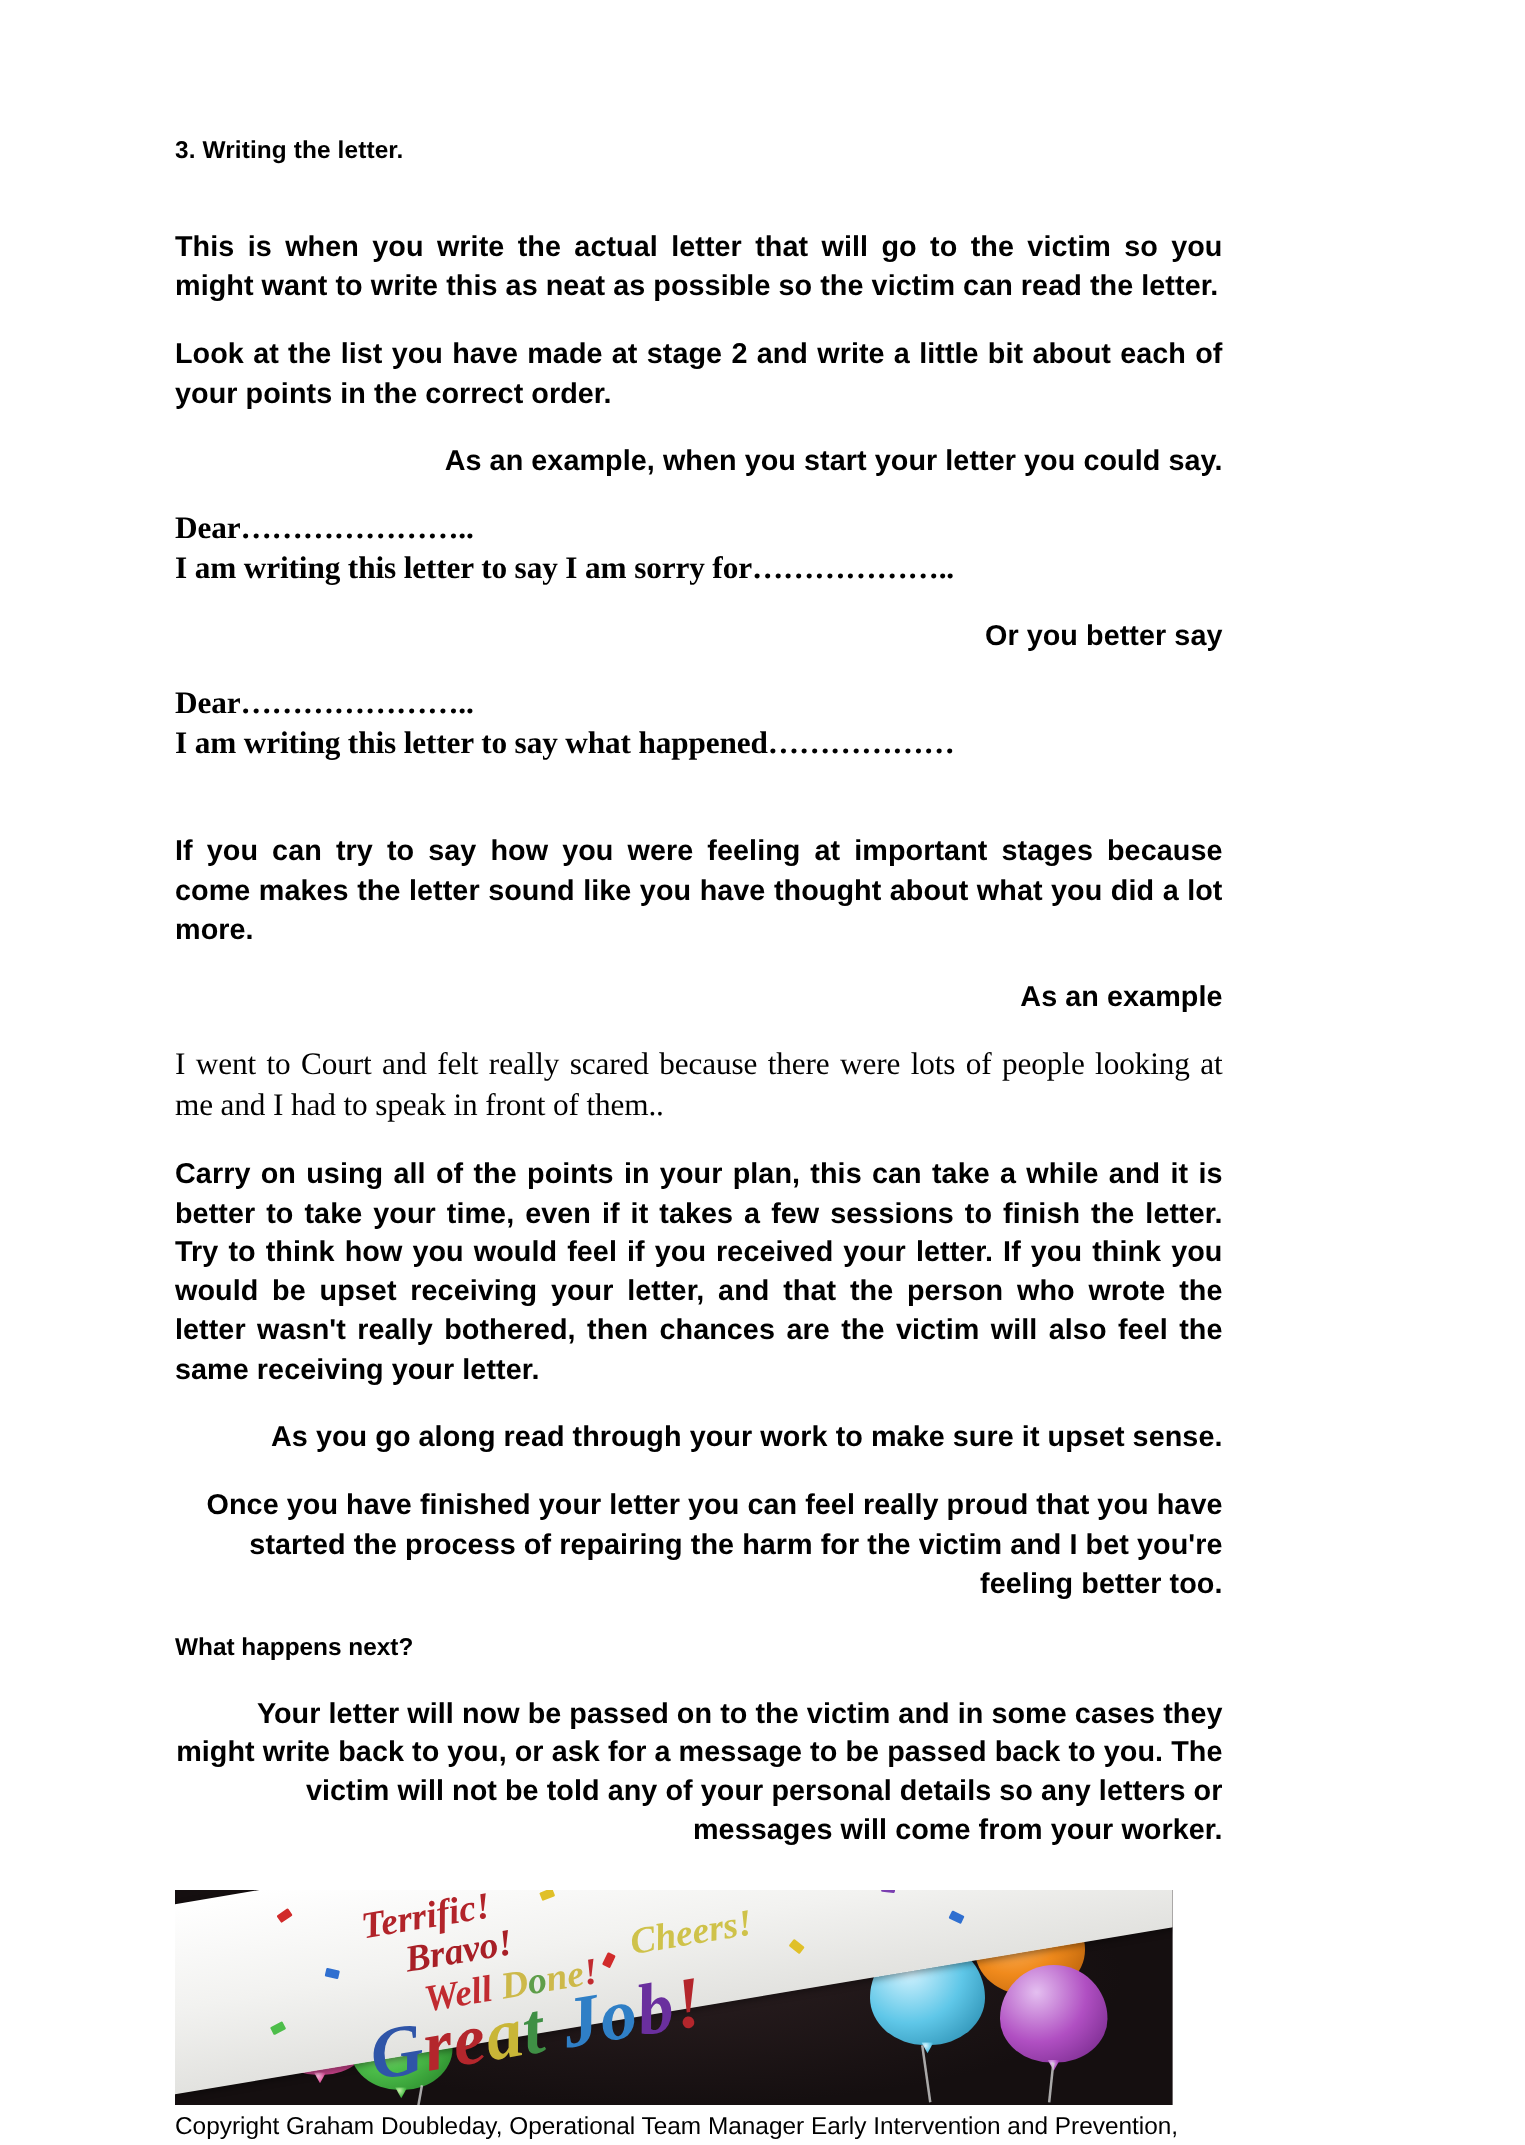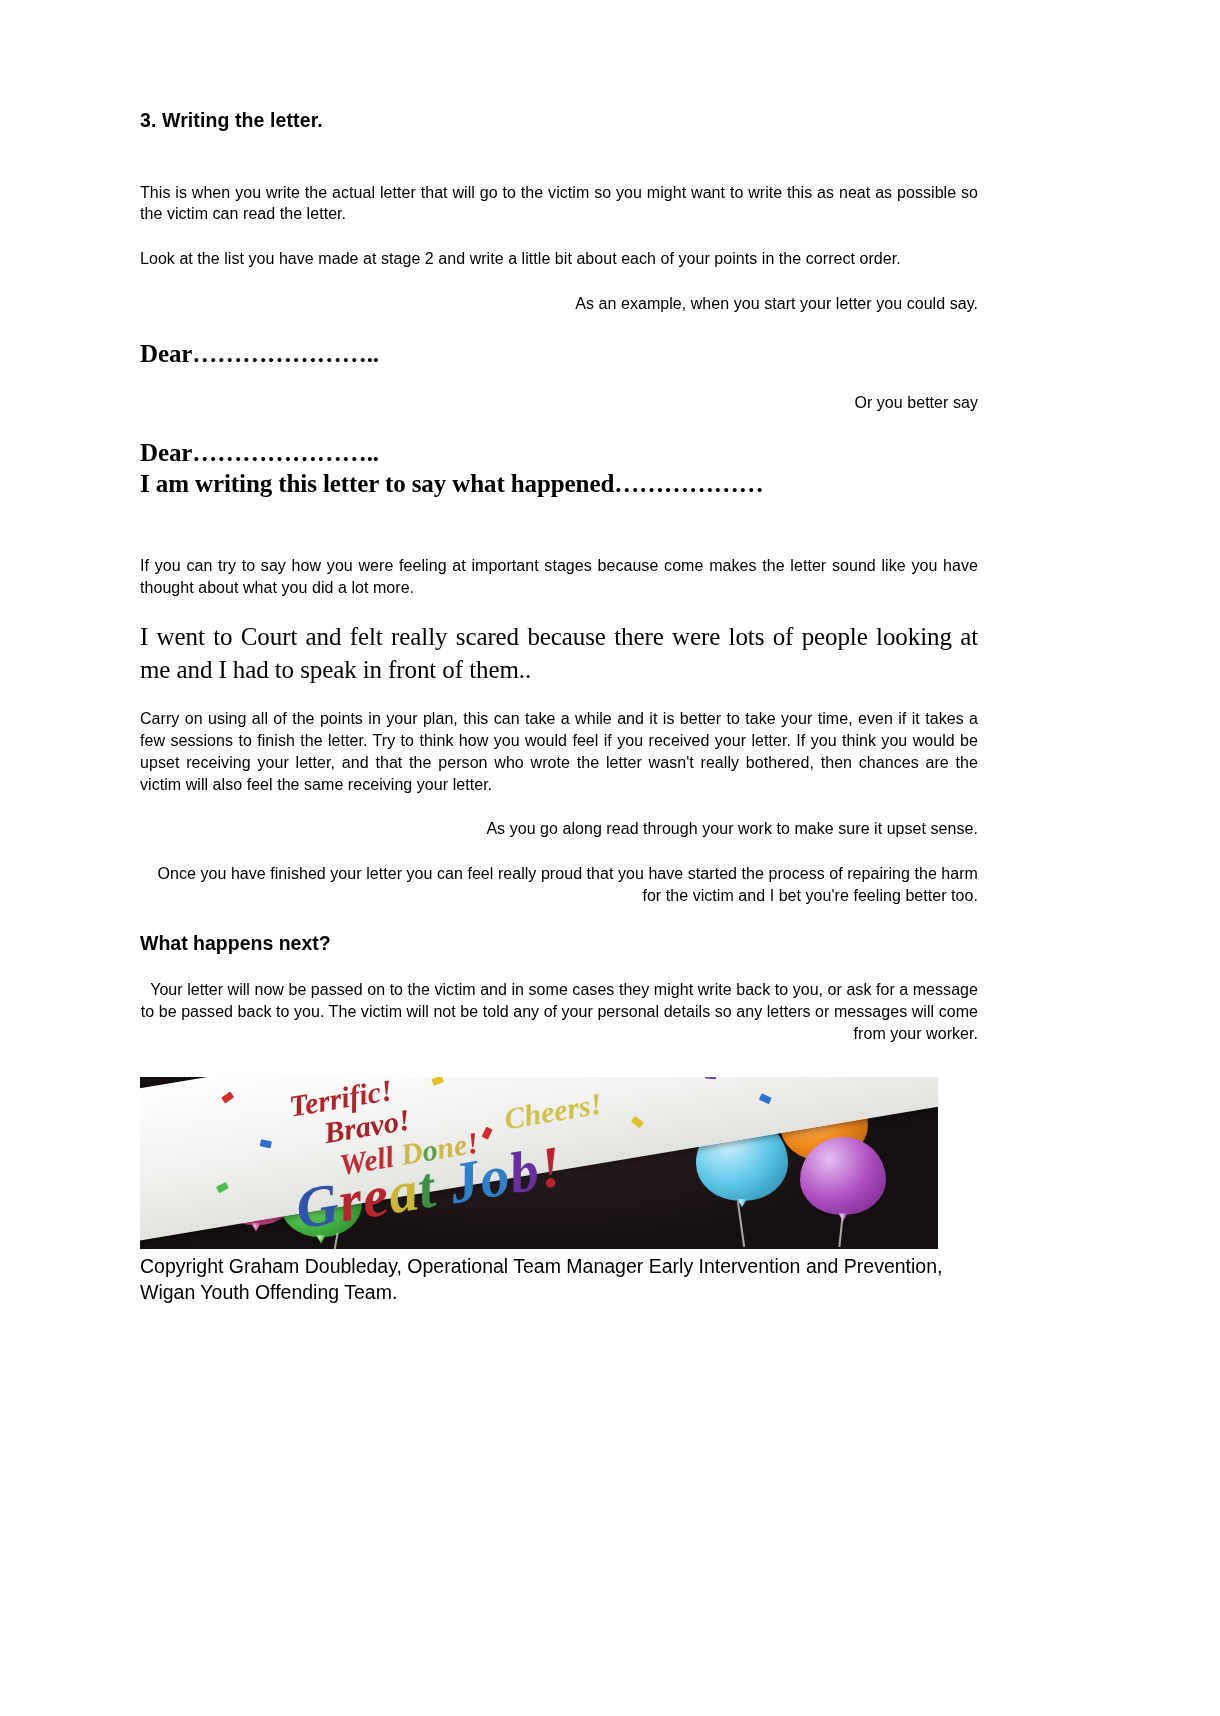--- a/index.html
+++ b/index.html
@@ -31,25 +31,26 @@
   .heading {
     font-family: "Liberation Sans", sans-serif;
     font-size: 19.5px;
     font-weight: bold;
     line-height: 1.32;
     margin: 0 0 48px 0;
     letter-spacing: 0.1px;
   }
   .para {
     font-family: "Liberation Sans", sans-serif;
-    font-size: 16px;
+    font-size: 23px;
     line-height: 1.36;
     margin: 0 0 23px 0;
     text-align: justify;
     letter-spacing: 0.05px;
+    font-weight: bold;
   }
   .para.nojustify {
     text-align: right;
   }
   .subheading {
     font-family: "Liberation Sans", sans-serif;
     font-size: 19.5px;
     font-weight: bold;
     line-height: 1.36;
     margin: 0 0 23px 0;
@@ -197,33 +198,35 @@
     <h1 class="heading">3. Writing the letter.</h1>
 
     <p class="para">This is when you write the actual letter that will go to the victim so you might want to write this as neat as possible so the victim can read the letter.</p>
 
     <p class="para">Look at the list you have made at stage 2 and write a little bit about each of your points in the correct order.</p>
 
     <p class="para nojustify">As an example, when you start your letter you could say.</p>
 
     <div class="serif-block">
       <span class="line">Dear…………………..</span>
+      <span class="line">I am writing this letter to say I am sorry for………………..</span>
     </div>
 
     <p class="para nojustify">Or you better say</p>
 
     <div class="serif-block">
       <span class="line">Dear…………………..</span>
       <span class="line">I am writing this letter to say what happened………………</span>
     </div>
 
     <div class="gap-lg"></div>
 
     <p class="para">If you can try to say how you were feeling at important stages because come makes the letter sound like you have thought about what you did a lot more.</p>
 
+    <p class="para nojustify">As an example</p>
 
     <p class="serif-para">I went to Court and felt really scared because there were lots of people looking at me and I had to speak in front of them..</p>
 
     <p class="para">Carry on using all of the points in your plan, this can take a while and it is better to take your time, even if it takes a few sessions to finish the letter.  Try to think how you would feel if you received your letter. If you think you would be upset receiving your letter, and that the person who wrote the letter wasn't really bothered, then chances are the victim will also feel the same receiving your letter.</p>
 
     <p class="para nojustify"> As you go along read through your work to make sure it upset sense.</p>
 
     <p class="para nojustify">Once you have finished your letter you can feel really proud that you have started the process of repairing the harm for the victim and I bet you're feeling better too.</p>
 
     <h2 class="subheading">What happens next?</h2>

